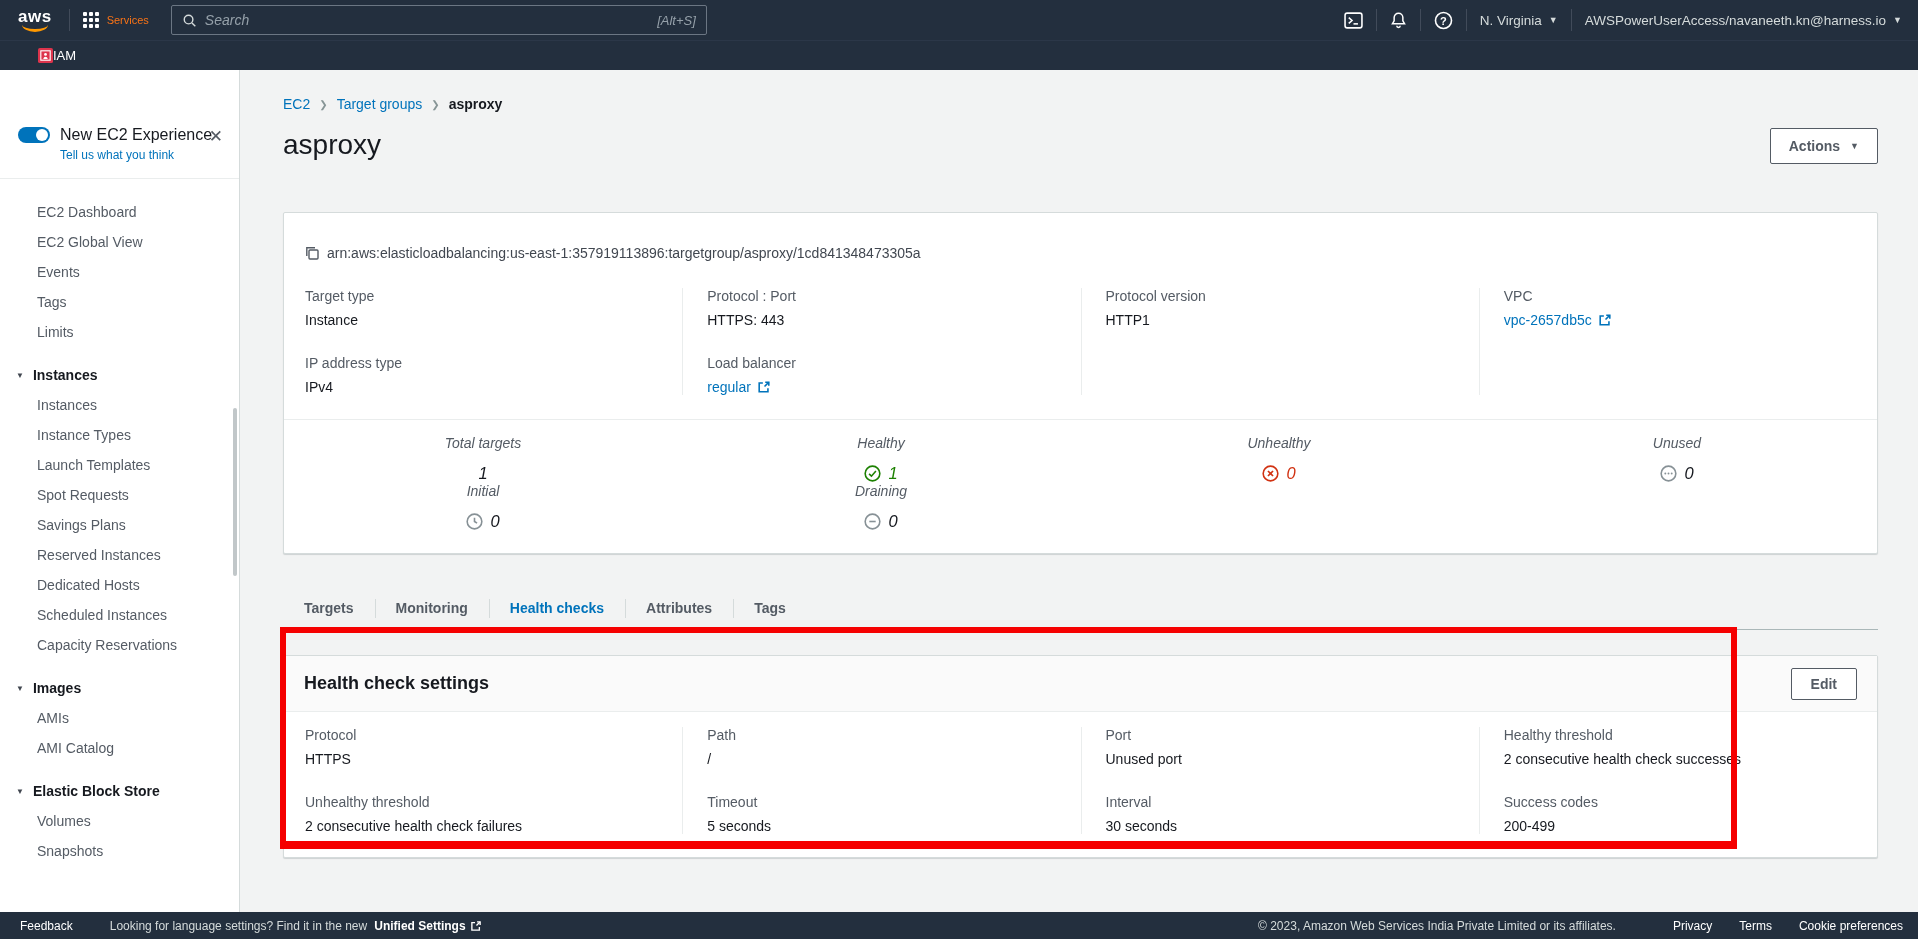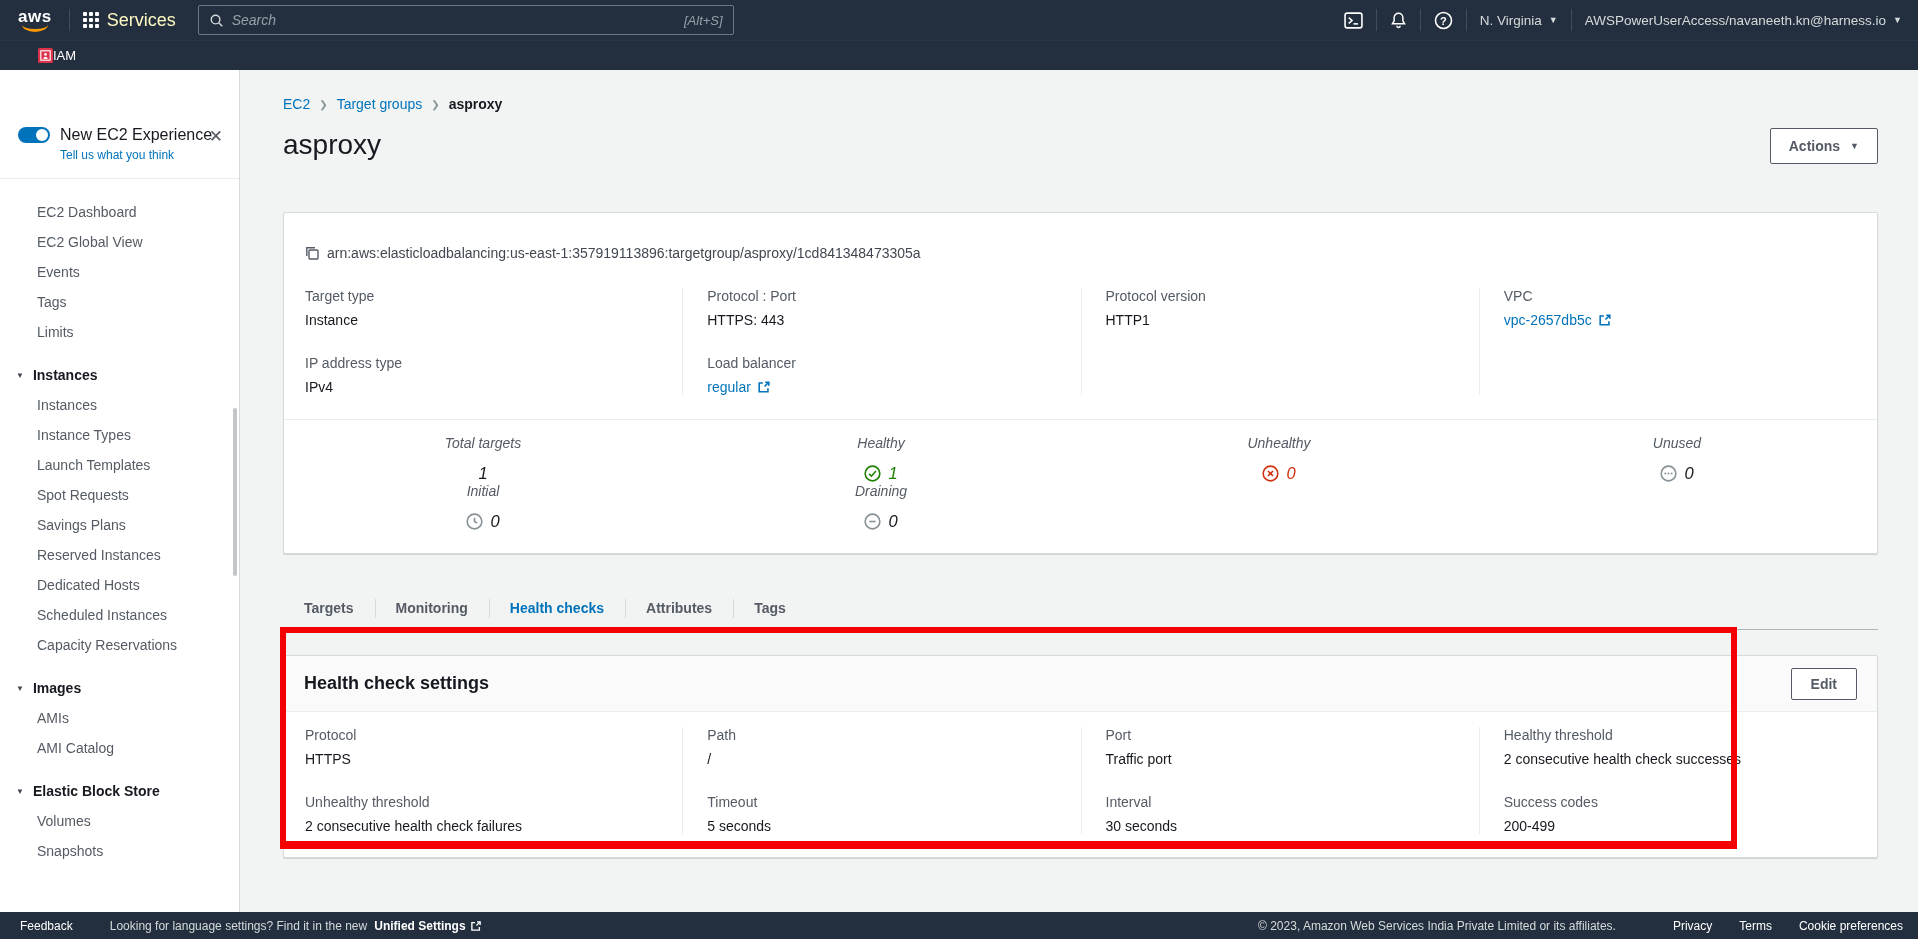--- a/index.html
+++ b/index.html
@@ -14,21 +14,21 @@
   .topbar { position:absolute; top:0; left:0; right:0; height:40px; background:#232f3e;
             display:flex; align-items:center; justify-content:space-between; z-index:20; }
   .tb-left, .tb-right { display:flex; align-items:center; height:100%; }
   .tb-left { padding-left:14px; }
   .tb-right { padding-right:16px; }
   .tb-div { width:1px; height:22px; background:#414b5a; margin:0 13px; }
   .aws-logo { display:flex; flex-direction:column; align-items:center; cursor:pointer; margin:0 4px; }
   .aws-text { color:#fff; font-weight:700; font-size:17px; letter-spacing:.5px; line-height:15px; }
   .aws-smile { width:26px; height:8px; border-bottom:3px solid #ff9900;
                border-radius:0 0 55% 55% / 0 0 100% 100%; }
-  .services-btn { display:flex; align-items:center; gap:8px; color:#fef9c3; font-size:18px;
+  .services-btn { display:flex; align-items:center; gap:8px; color:#f97316; font-size:11px;
                   background:none; border:none; cursor:pointer; font-family:inherit; }
   .grid-icon { display:inline-grid; grid-template-columns:repeat(3,4px); gap:2px; }
   .grid-icon b { width:4px; height:4px; background:#fff; border-radius:1px; }
   .searchbox { display:flex; align-items:center; gap:8px; width:536px; height:30px;
                border:1px solid #6b7683; border-radius:2px; margin-left:22px; padding:0 10px; }
   .searchbox input { flex:1; background:transparent; border:none; outline:none;
                      color:#ec4899; font-size:14px; font-style:italic; font-family:inherit; }
   .searchbox input::placeholder { color:#95a0a9; font-style:italic; }
   .search-shortcut { color:#95a0a9; font-size:13px; font-style:italic; }
   .tb-iconbtn { background:none; border:none; cursor:pointer; display:flex; align-items:center; }
@@ -453,21 +453,21 @@
           <div class="fvalue">/</div>
         </div>
         <div class="field">
           <div class="flabel">Timeout</div>
           <div class="fvalue">5 seconds</div>
         </div>
       </div>
       <div class="dcol">
         <div class="field">
           <div class="flabel">Port</div>
-          <div class="fvalue">Traffic port</div>
+          <div class="fvalue">Unused port</div>
         </div>
         <div class="field">
           <div class="flabel">Interval</div>
           <div class="fvalue">30 seconds</div>
         </div>
       </div>
       <div class="dcol">
         <div class="field">
           <div class="flabel">Healthy threshold</div>
           <div class="fvalue">2 consecutive health check successes</div>

